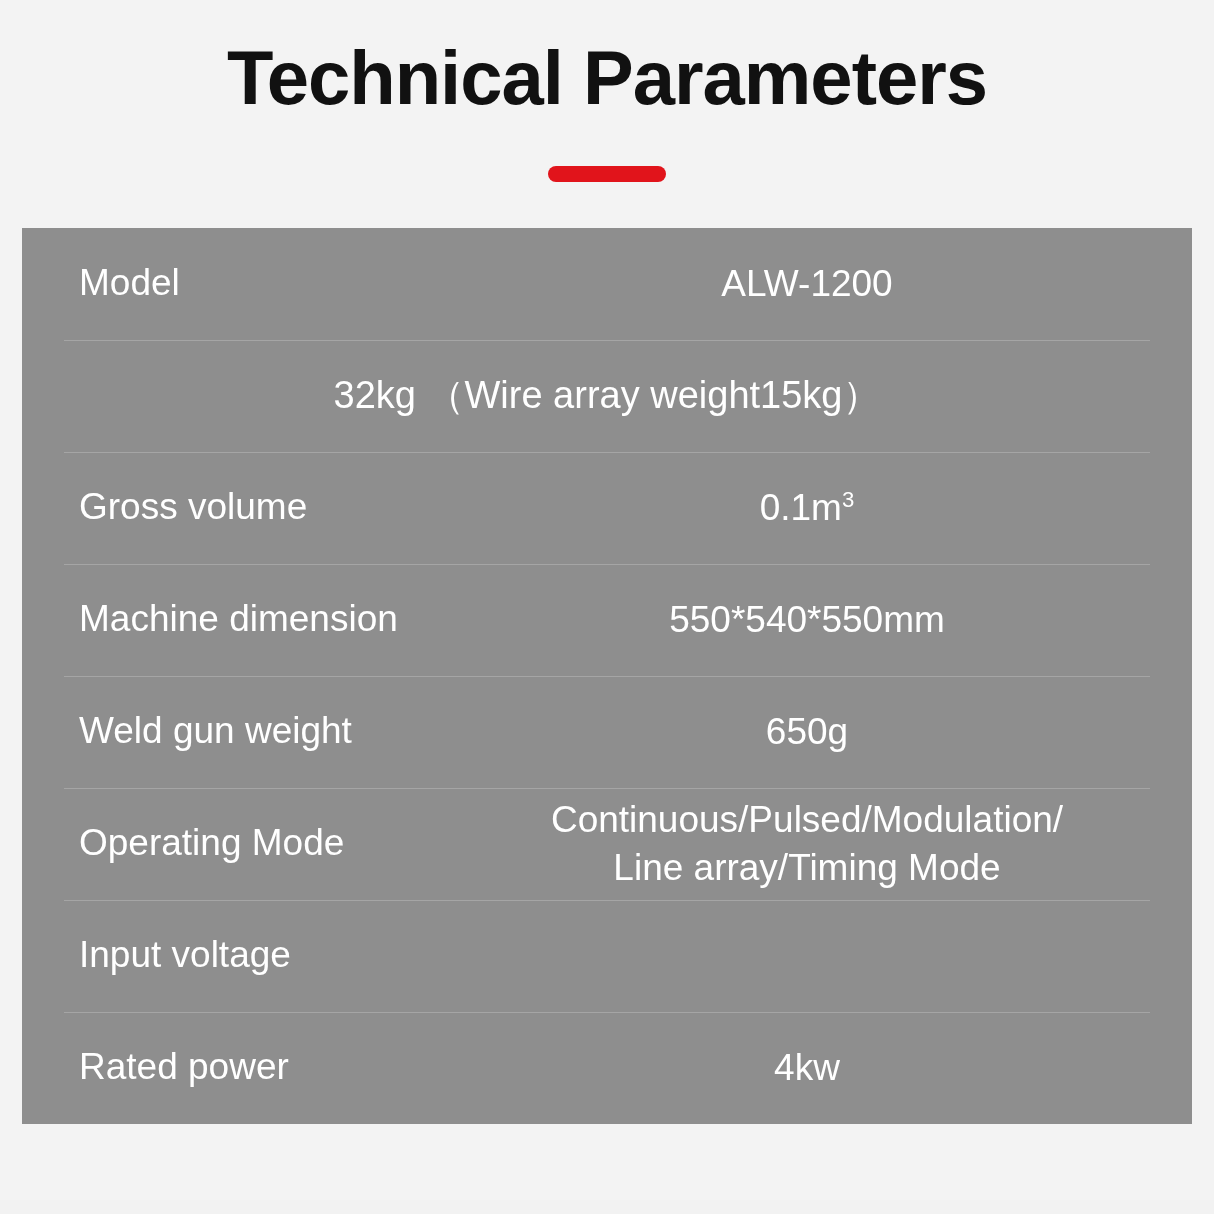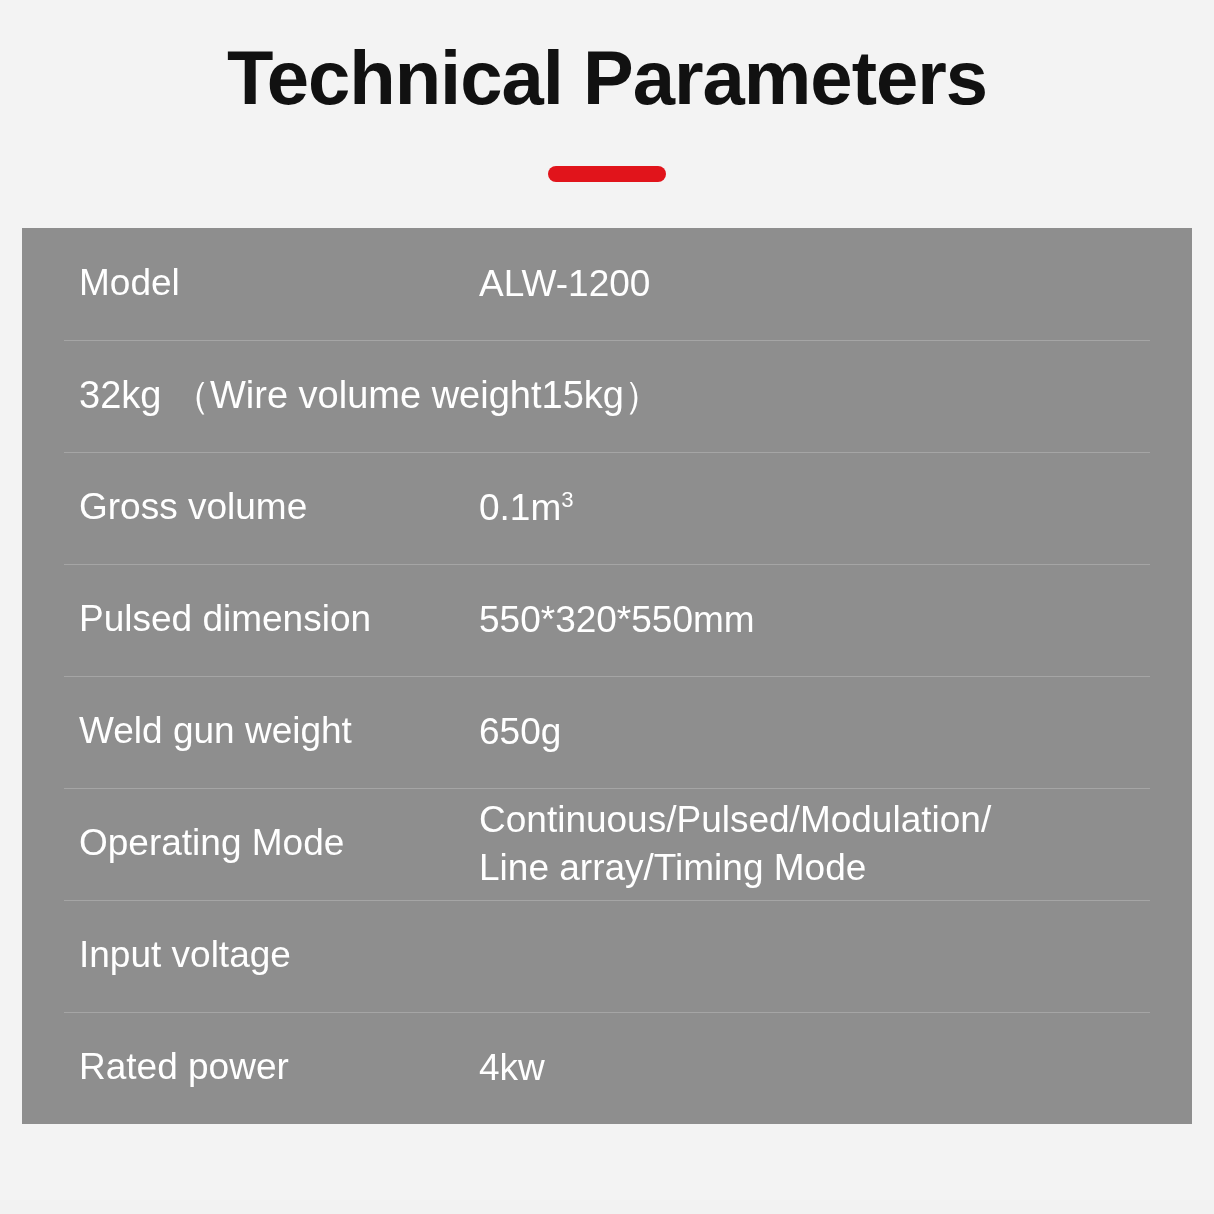--- a/index.html
+++ b/index.html
@@ -64,21 +64,21 @@
   .label {
     color: #ffffff;
     font-size: 37px;
     flex: 0 0 400px;
     line-height: 1.25;
   }
   .value {
     color: #ffffff;
     font-size: 37px;
     flex: 1 1 auto;
-    text-align: left;
+    text-align: center;
     line-height: 1.3;
     white-space: pre-line;
   }
   .value.big {
     font-size: 38px;
   }
   .value sup {
     font-size: 0.6em;
     vertical-align: super;
   }
@@ -95,31 +95,31 @@
   </div>
 
   <div class="table">
 
     <div class="row">
       <div class="label">Model</div>
       <div class="value">ALW-1200</div>
     </div>
 
     <div class="row">
-      <div class="value big">32kg （Wire volume weight15kg）</div>
+      <div class="value big">32kg （Wire array weight15kg）</div>
     </div>
 
     <div class="row">
       <div class="label">Gross volume</div>
       <div class="value"><span>0.1m</span><sup>3</sup></div>
     </div>
 
     <div class="row">
-      <div class="label">Pulsed dimension</div>
-      <div class="value">550*320*550mm</div>
+      <div class="label">Machine dimension</div>
+      <div class="value">550*540*550mm</div>
     </div>
 
     <div class="row">
       <div class="label">Weld gun weight</div>
       <div class="value">650g</div>
     </div>
 
     <div class="row">
       <div class="label">Operating Mode</div>
       <div class="value">Continuous/Pulsed/Modulation/

